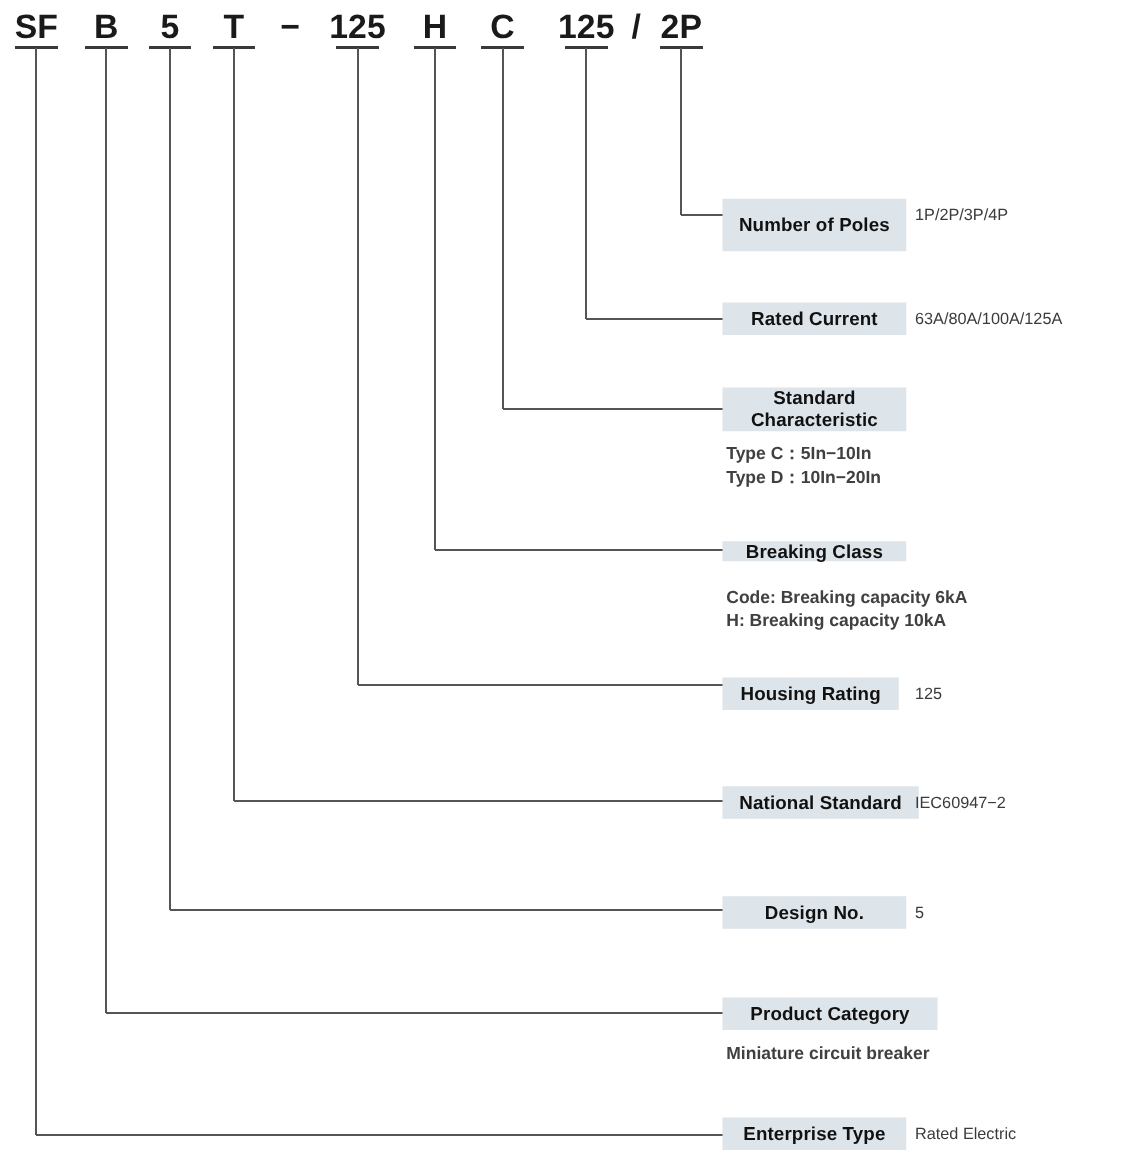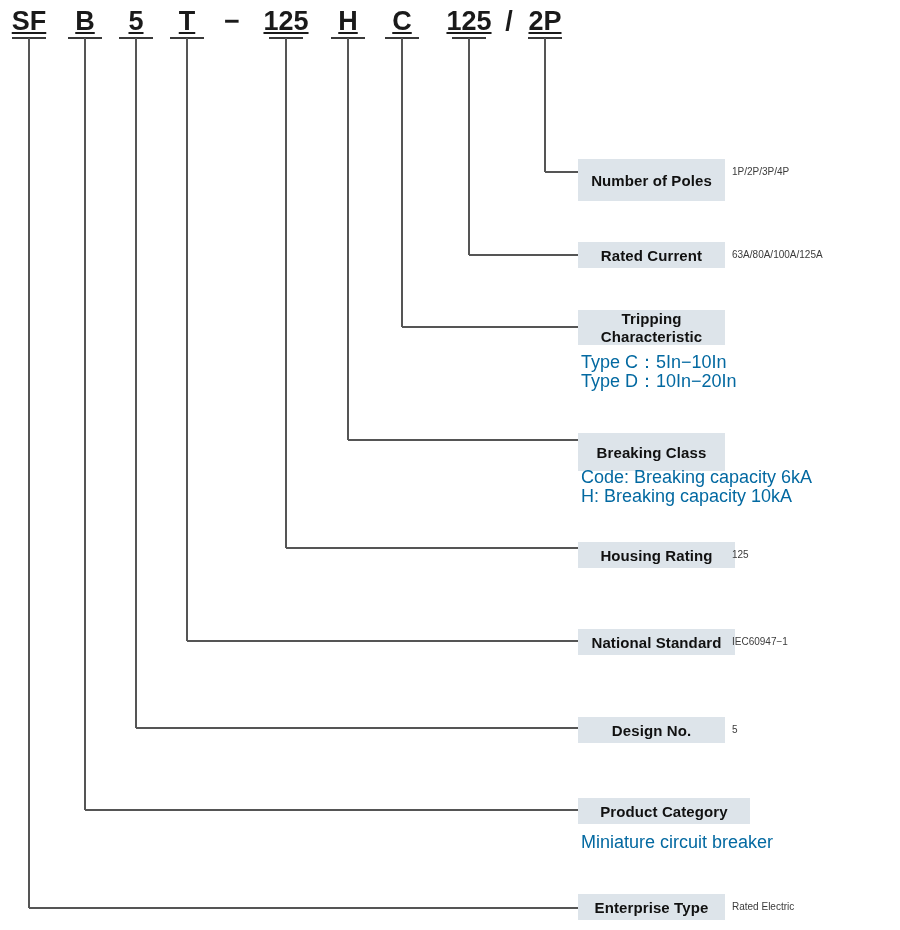--- a/index.html
+++ b/index.html
@@ -23,21 +23,20 @@
   .code-token {
     position: absolute;
     font-family: "Liberation Sans", sans-serif;
     font-weight: bold;
     font-size: 27px;
     color: #1a1a1a;
     text-align: center;
     white-space: nowrap;
     line-height: 30px;
     transform: translateX(-50%);
-    text-decoration: underline;
   }
   .code-sep {
     position: absolute;
     font-family: "Liberation Sans", sans-serif;
     font-weight: bold;
     font-size: 27px;
     color: #1a1a1a;
     text-align: center;
     line-height: 30px;
     transform: translateX(-50%);
@@ -83,34 +82,35 @@
     line-height: 18px;
   }
   .label-box .ln {
     display: block;
   }
 
   
   .value-text {
     position: absolute;
     font-family: "Liberation Sans", sans-serif;
-    font-size: 10px;
+    font-size: 13px;
     color: #3b3b3b;
     white-space: nowrap;
     line-height: 16px;
   }
 
   
   .desc-block {
     position: absolute;
     font-family: "Liberation Sans", sans-serif;
-    font-size: 18px;
-    color: #0369a1;
+    font-size: 14px;
+    color: #404040;
     line-height: 19px;
     white-space: nowrap;
+    font-weight: bold;
   }
   .desc-block .ln {
     display: block;
   }
 </style>
 </head>
 <body>
 
 <div id="page">
 
@@ -154,36 +154,36 @@
       <div class="code-token" style="left: 348px; top: 6px;">H</div>
       <div class="code-token" style="left: 402px; top: 6px;">C</div>
       <div class="code-token" style="left: 469px; top: 6px;">125</div>
       <div class="code-sep" style="left: 509px; top: 6px;">/</div>
       <div class="code-token" style="left: 545px; top: 6px;">2P</div>
       <div class="label-box" style="left: 578px; top: 159px; width: 147px; height: 42px;">Number of Poles</div>
       <div class="value-text" style="left: 732px; top: 164px;">1P/2P/3P/4P</div>
       <div class="label-box" style="left: 578px; top: 242px; width: 147px; height: 26px;">Rated Current</div>
       <div class="value-text" style="left: 732px; top: 247px;">63A/80A/100A/125A</div>
       <div class="label-box two-line" style="left: 578px; top: 310px; width: 147px; height: 35px;">
-        <span class="ln">Tripping</span>
+        <span class="ln">Standard</span>
         <span class="ln">Characteristic</span>
       </div>
       <div class="desc-block" style="left: 581px; top: 353px;">
         <span class="ln">Type C：5In−10In</span>
         <span class="ln">Type D：10In−20In</span>
       </div>
-      <div class="label-box" style="left: 578px; top: 433px; width: 147px; height: 38px;">Breaking Class</div>
+      <div class="label-box" style="left: 578px; top: 433px; width: 147px; height: 16px;">Breaking Class</div>
       <div class="desc-block" style="left: 581px; top: 468px;">
         <span class="ln">Code: Breaking capacity 6kA</span>
         <span class="ln">H: Breaking capacity 10kA</span>
       </div>
-      <div class="label-box" style="left: 578px; top: 542px; width: 157px; height: 26px;">Housing Rating</div>
+      <div class="label-box" style="left: 578px; top: 542px; width: 141px; height: 26px;">Housing Rating</div>
       <div class="value-text" style="left: 732px; top: 547px;">125</div>
       <div class="label-box" style="left: 578px; top: 629px; width: 157px; height: 26px;">National Standard</div>
-      <div class="value-text" style="left: 732px; top: 634px;">IEC60947−1</div>
+      <div class="value-text" style="left: 732px; top: 634px;">IEC60947−2</div>
       <div class="label-box" style="left: 578px; top: 717px; width: 147px; height: 26px;">Design No.</div>
       <div class="value-text" style="left: 732px; top: 722px;">5</div>
       <div class="label-box" style="left: 578px; top: 798px; width: 172px; height: 26px;">Product Category</div>
       <div class="desc-block" style="left: 581px; top: 833px;">
         <span class="ln">Miniature circuit breaker</span>
       </div>
       <div class="label-box" style="left: 578px; top: 894px; width: 147px; height: 26px;">Enterprise Type</div>
       <div class="value-text" style="left: 732px; top: 899px;">Rated Electric</div>
     </div>
 

